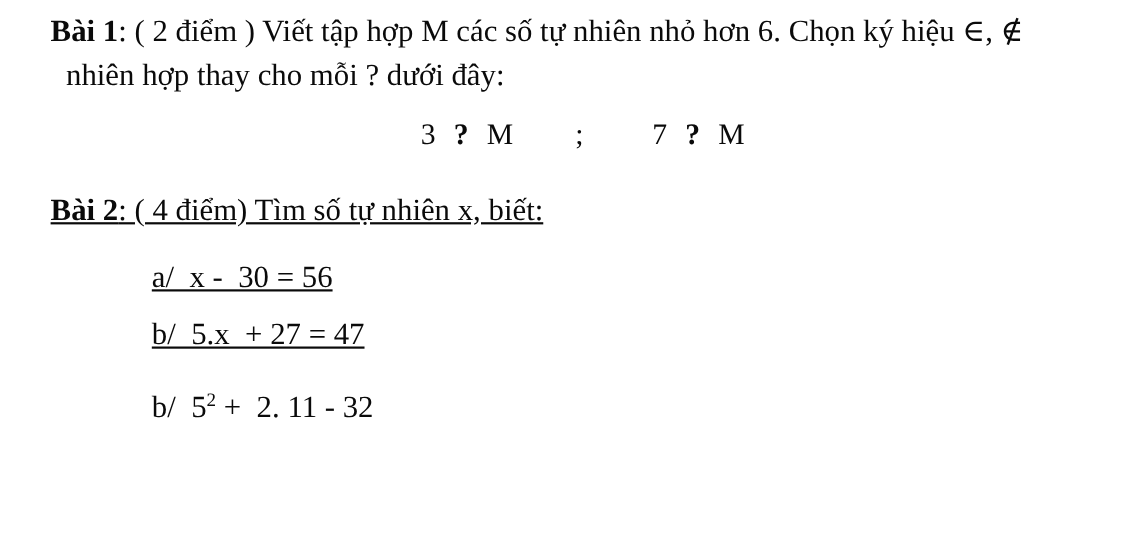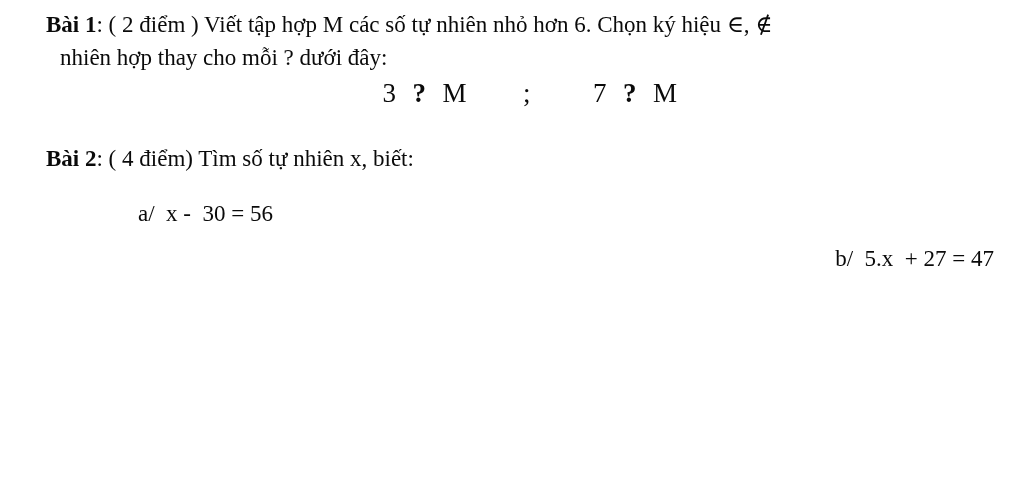--- a/index.html
+++ b/index.html
@@ -22,21 +22,21 @@
     box-sizing: border-box;
   }
   .block {
     padding-left: 46px;
     padding-right: 30px;
   }
   .exercise {
     margin: 0;
   }
   .line {
-    font-size: 23px;
+    font-size: 28px;
     line-height: 1.42;
     white-space: pre-wrap;
   }
   .label {
     font-weight: bold;
   }
   .cont {
     padding-left: 14px;
   }
   .indent {
@@ -60,24 +60,24 @@
   .set-line .q {
     font-weight: bold;
   }
   .sp-2 { display: inline-block; width: 16px; }
   sup {
     font-size: 0.62em;
     vertical-align: super;
     line-height: 0;
   }
   .r-1 { margin-top: 9px; }
-  .r-2 { }
-  .r-3 { margin-top: 30px; }
+  .r-2 { margin-top: 14px; }
+  .r-3 { margin-top: 30px; text-decoration: underline; }
   .r-4 { margin-top: 22px; }
-  .r-5 { margin-top: 12px; text-align: right; }
+  .r-5 { margin-top: 12px; }
   .r-6 { margin-top: 26px; }
   .r-7 { margin-top: 22px; }
   .r-8 { margin-top: 12px; }
 </style>
 </head>
 <body>
 
 <div class="page">
 
   <div class="block exercise">
@@ -86,15 +86,16 @@
     <div class="set-line r-2"><span>3</span><span class="sp-2"></span><span class="q">?</span><span class="sp-2"></span><span>M</span><span class="gap-small"></span><span>;</span><span class="gap-large"></span><span>7</span><span class="sp-2"></span><span class="q">?</span><span class="sp-2"></span><span>M</span></div>
   </div>
 
   <div class="block exercise r-3">
     <div class="line"><span class="label">Bài 2</span><span>: ( 4 điểm) Tìm số tự nhiên x, biết:</span></div>
     <div class="line indent r-4">a/  x -  30 = 56</div>
     <div class="line indent r-5">b/  5.x  + 27 = 47</div>
   </div>
 
   <div class="block exercise r-6">
+    <div class="line indent r-8"><span>b/  5</span><sup>2</sup><span> +  2. 11 - 32</span></div>
   </div>
 
 </div>
 
 </body></html>

